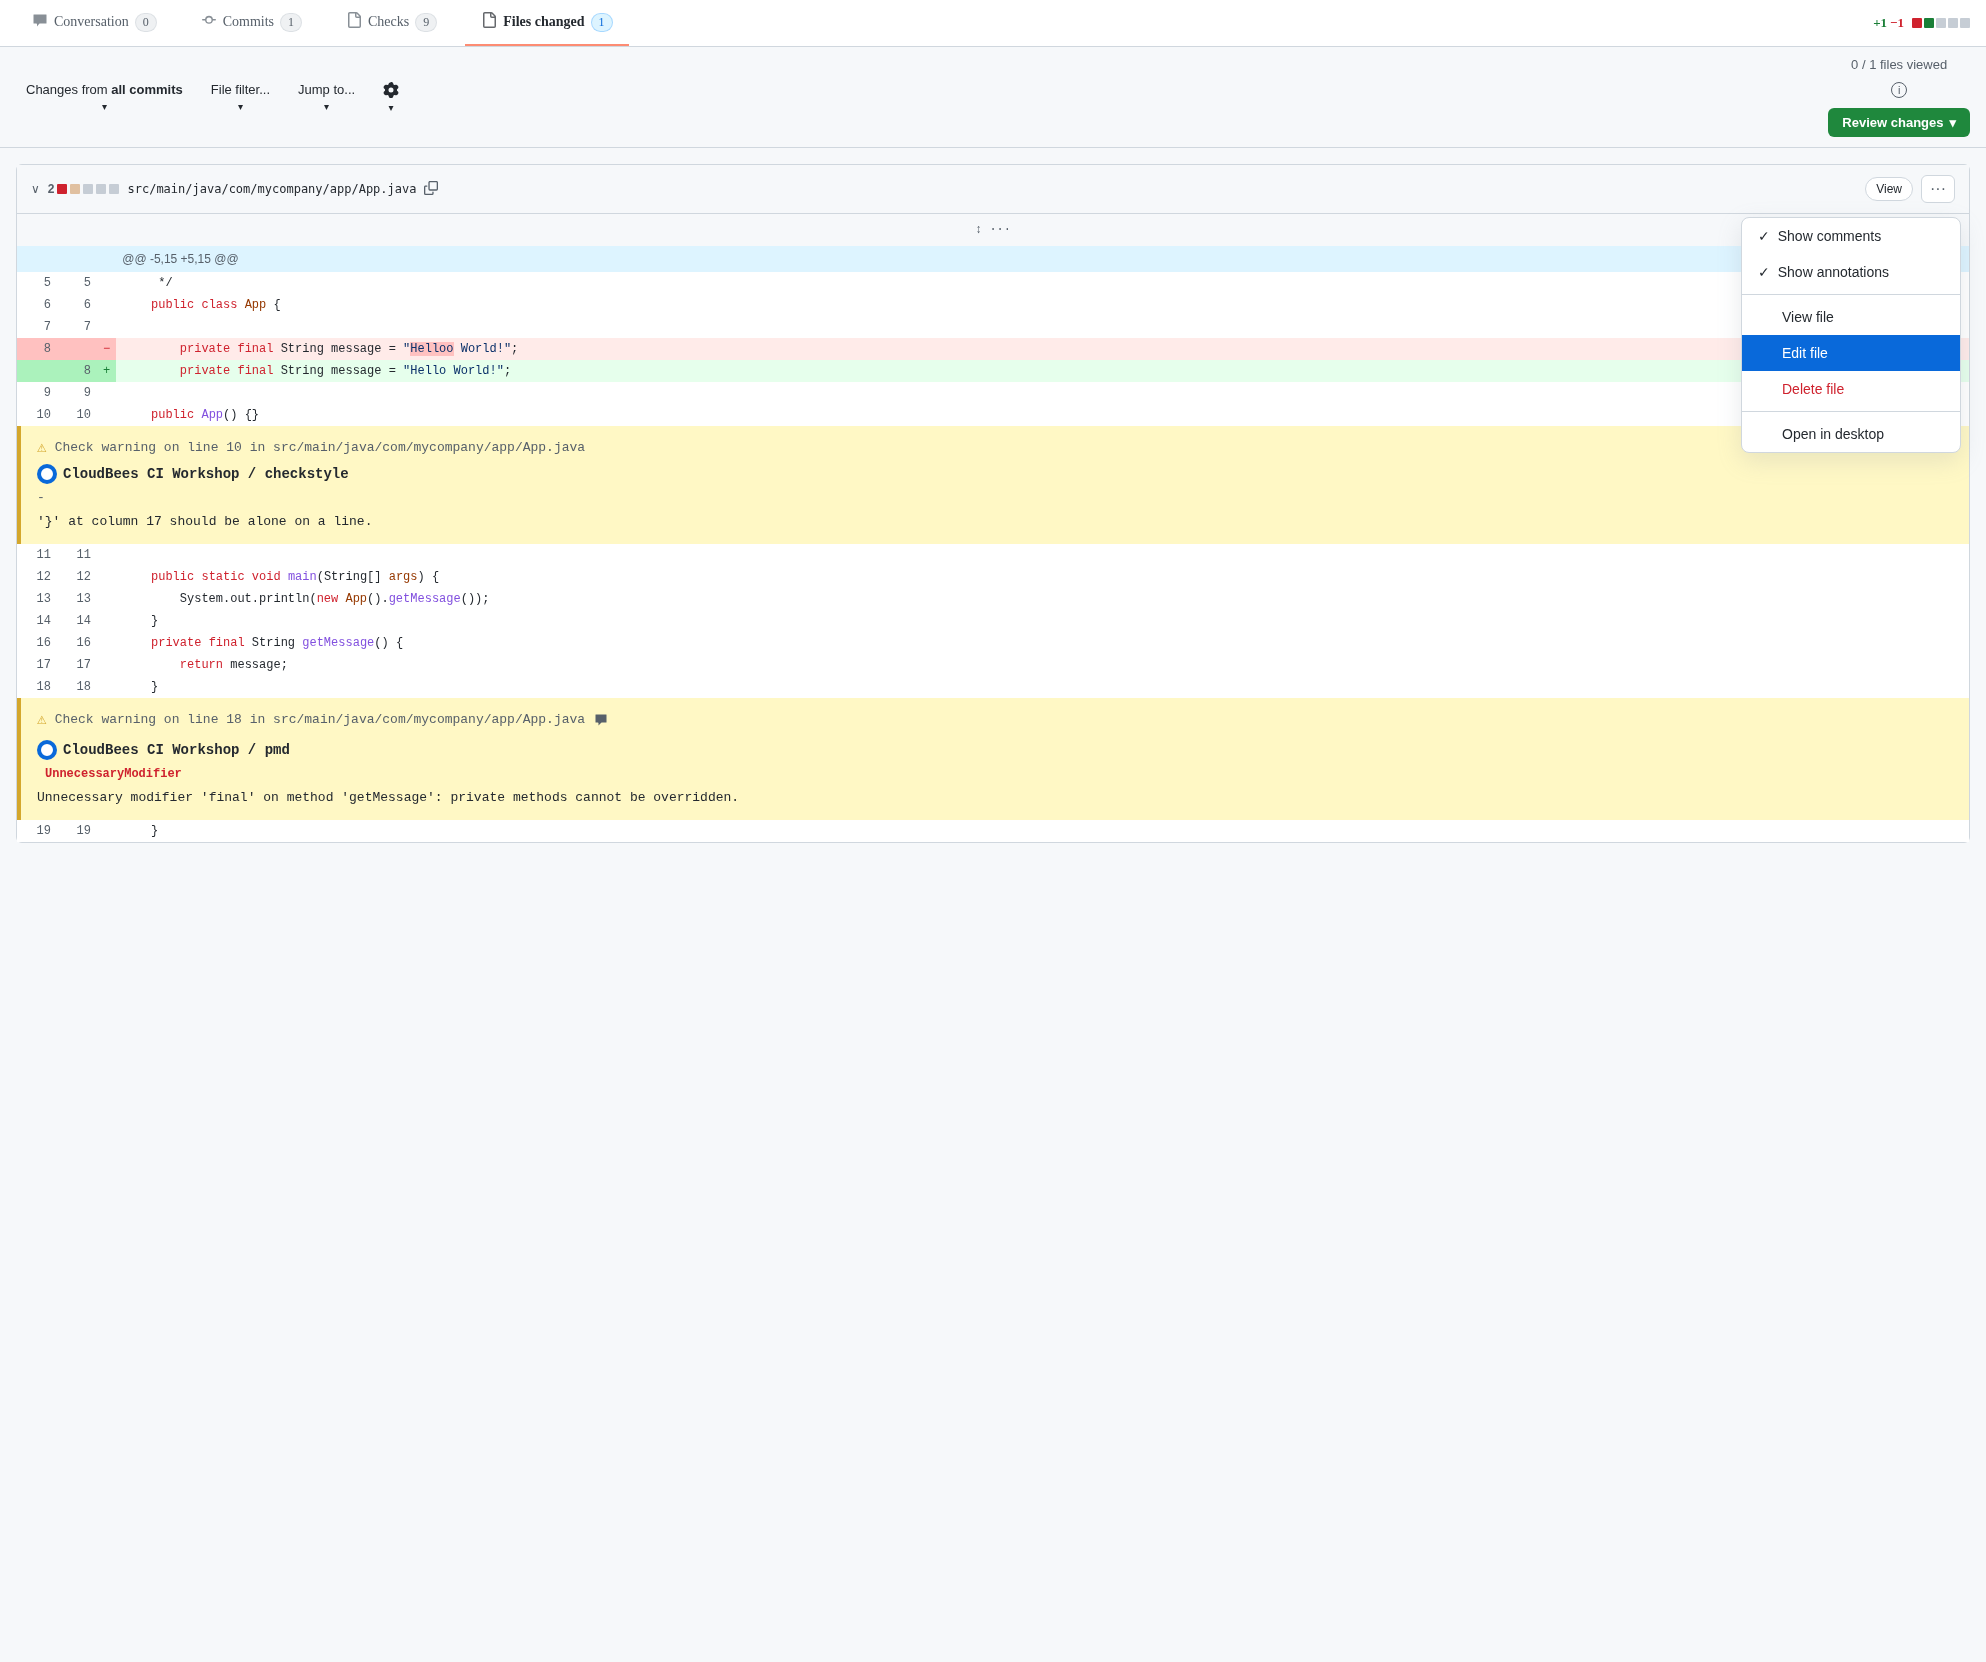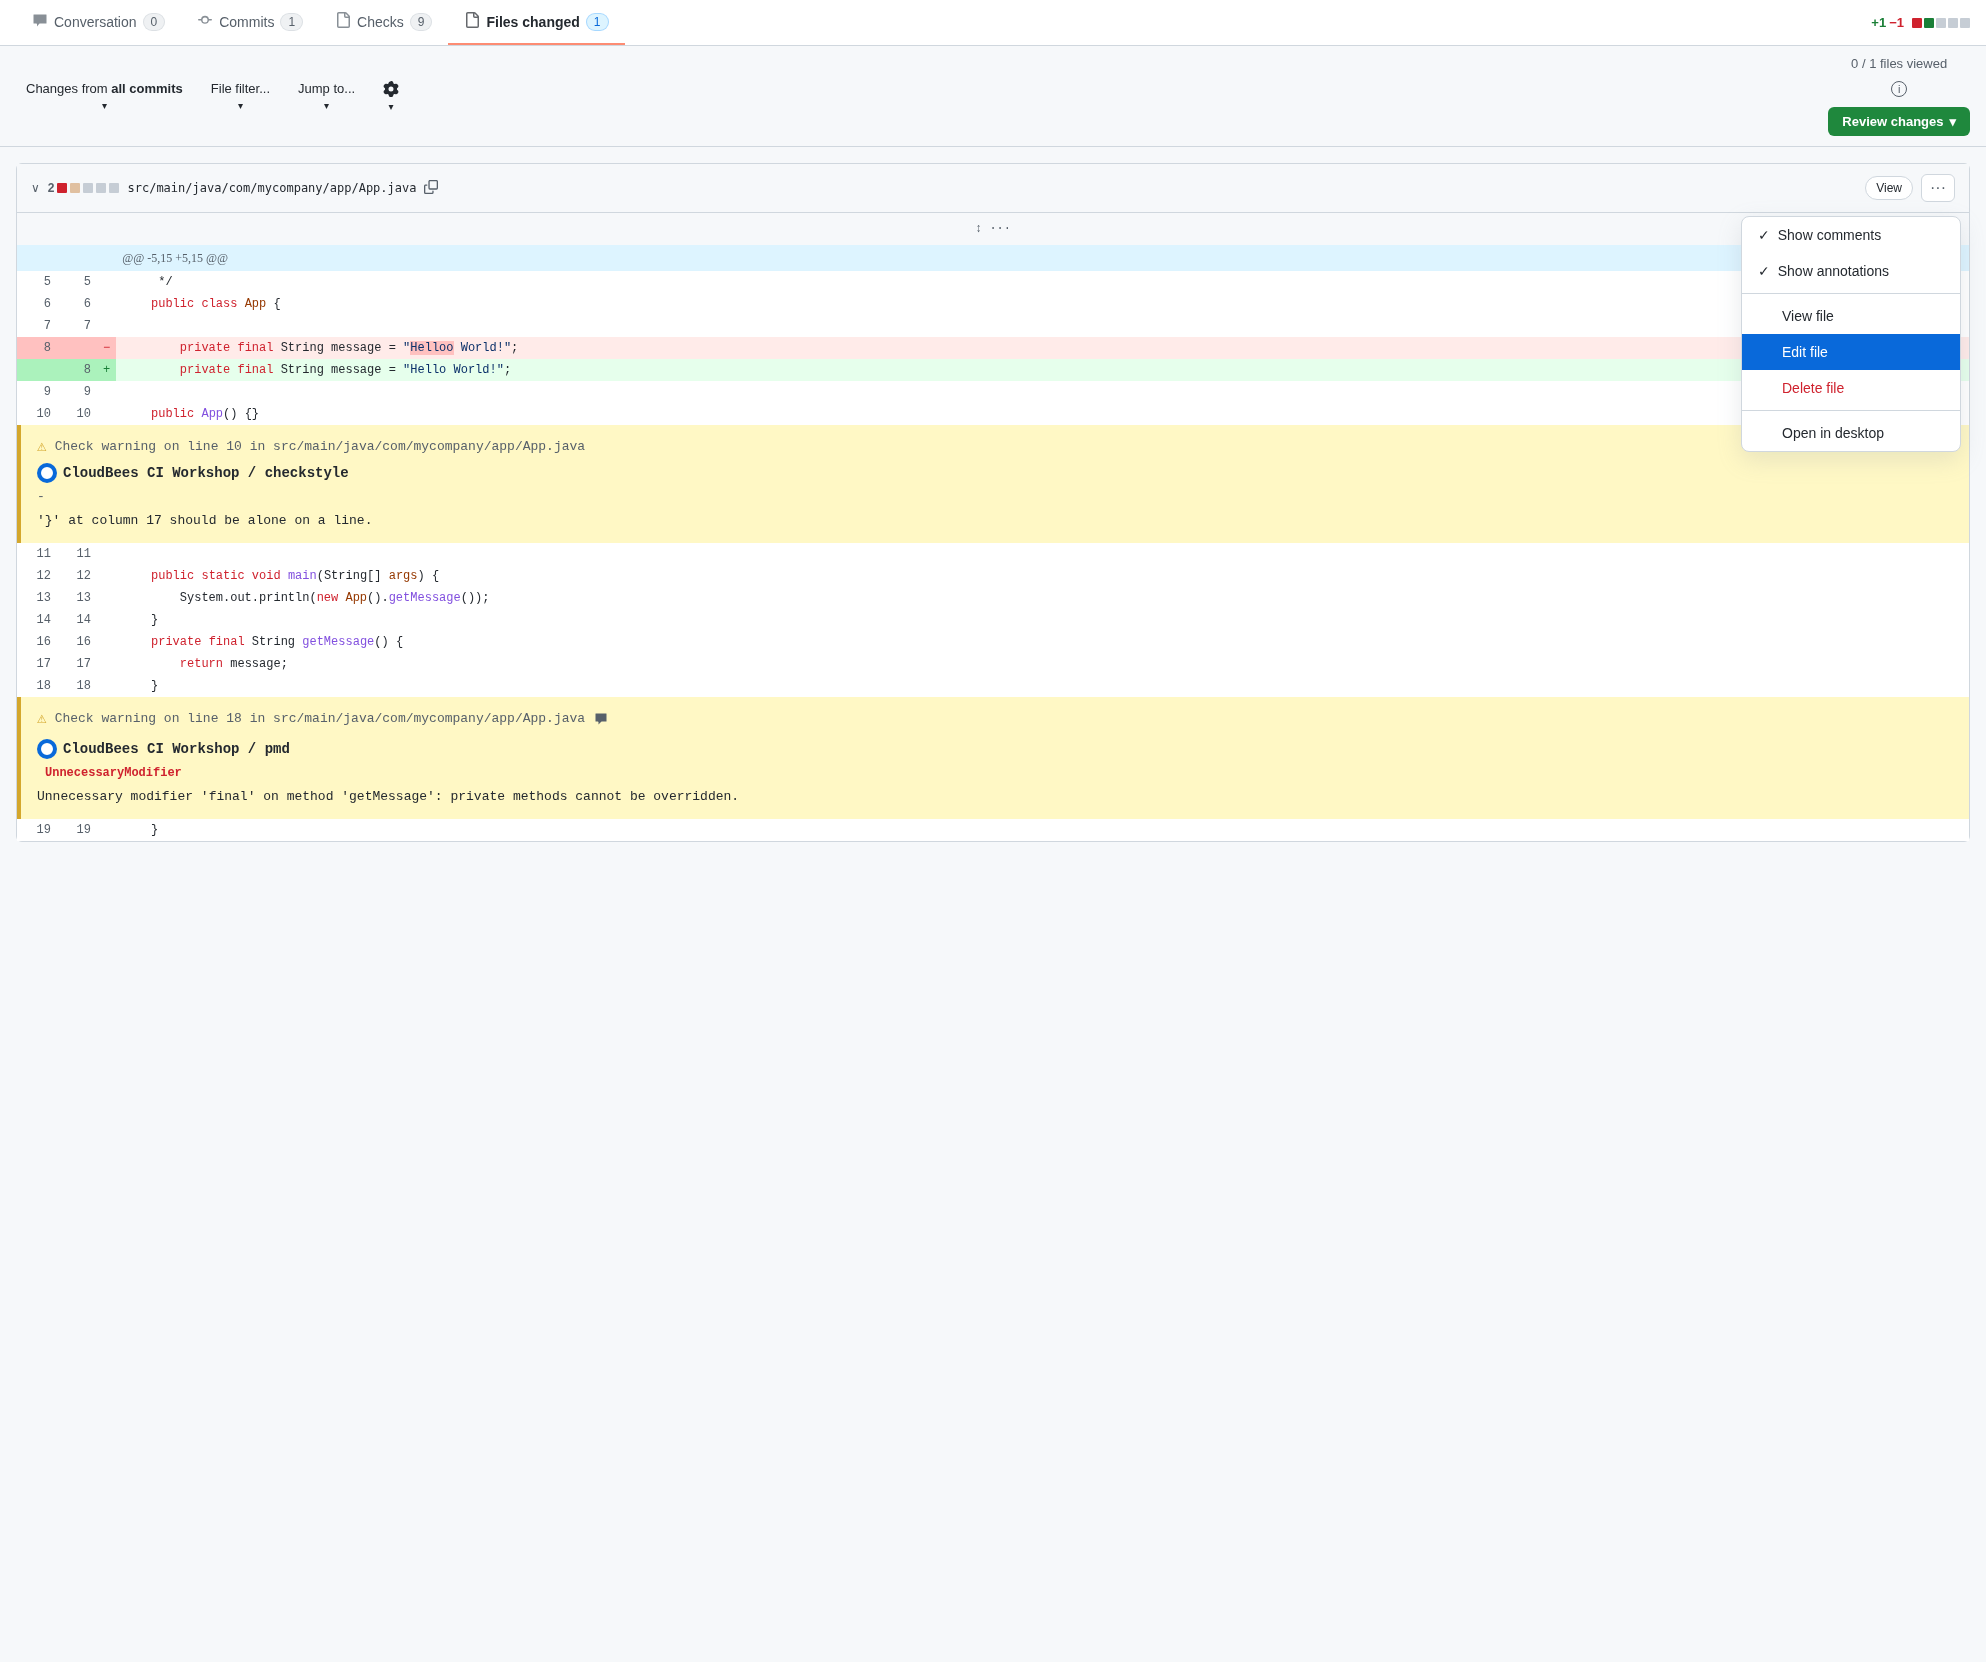--- a/index.html
+++ b/index.html
@@ -10,21 +10,22 @@
       color: #24292f;
     }
 
     
     .tabs-bar {
       display: flex;
       align-items: center;
       background: #fff;
       border-bottom: 1px solid #d0d7de;
       padding: 0 16px;
-      gap: 0;
+      gap: 12px;
+      font-family: Liberation Serif, serif;
     }
     .tab {
       display: flex;
       align-items: center;
       gap: 6px;
       padding: 12px 16px;
       font-size: 14px;
       color: #57606a;
       cursor: pointer;
       border-bottom: 2px solid transparent;
@@ -432,21 +433,21 @@
           <span style="color:#57606a; font-size:12px;">↕ ···</span>
         </td>
       </tr>
     </tbody>
 
     <tbody>
       <tr class="hunk-header">
         <td class="line-num"></td>
         <td class="line-num"></td>
         <td class="diff-marker"></td>
-        <td class="line-code" style="font-family:Liberation Serif, serif;font-size:12px;color:#57606a;">@@ -5,15 +5,15 @@</td>
+        <td class="line-code" style="font-family:Liberation Sans, sans-serif;font-size:12px;color:#57606a;">@@ -5,15 +5,15 @@</td>
       </tr>
     </tbody>
 
     <tbody>
       <tr class="line-context">
         <td class="line-num">5</td>
         <td class="line-num">5</td>
         <td class="diff-marker"></td>
         <td class="line-code">     */</td>
       </tr>

